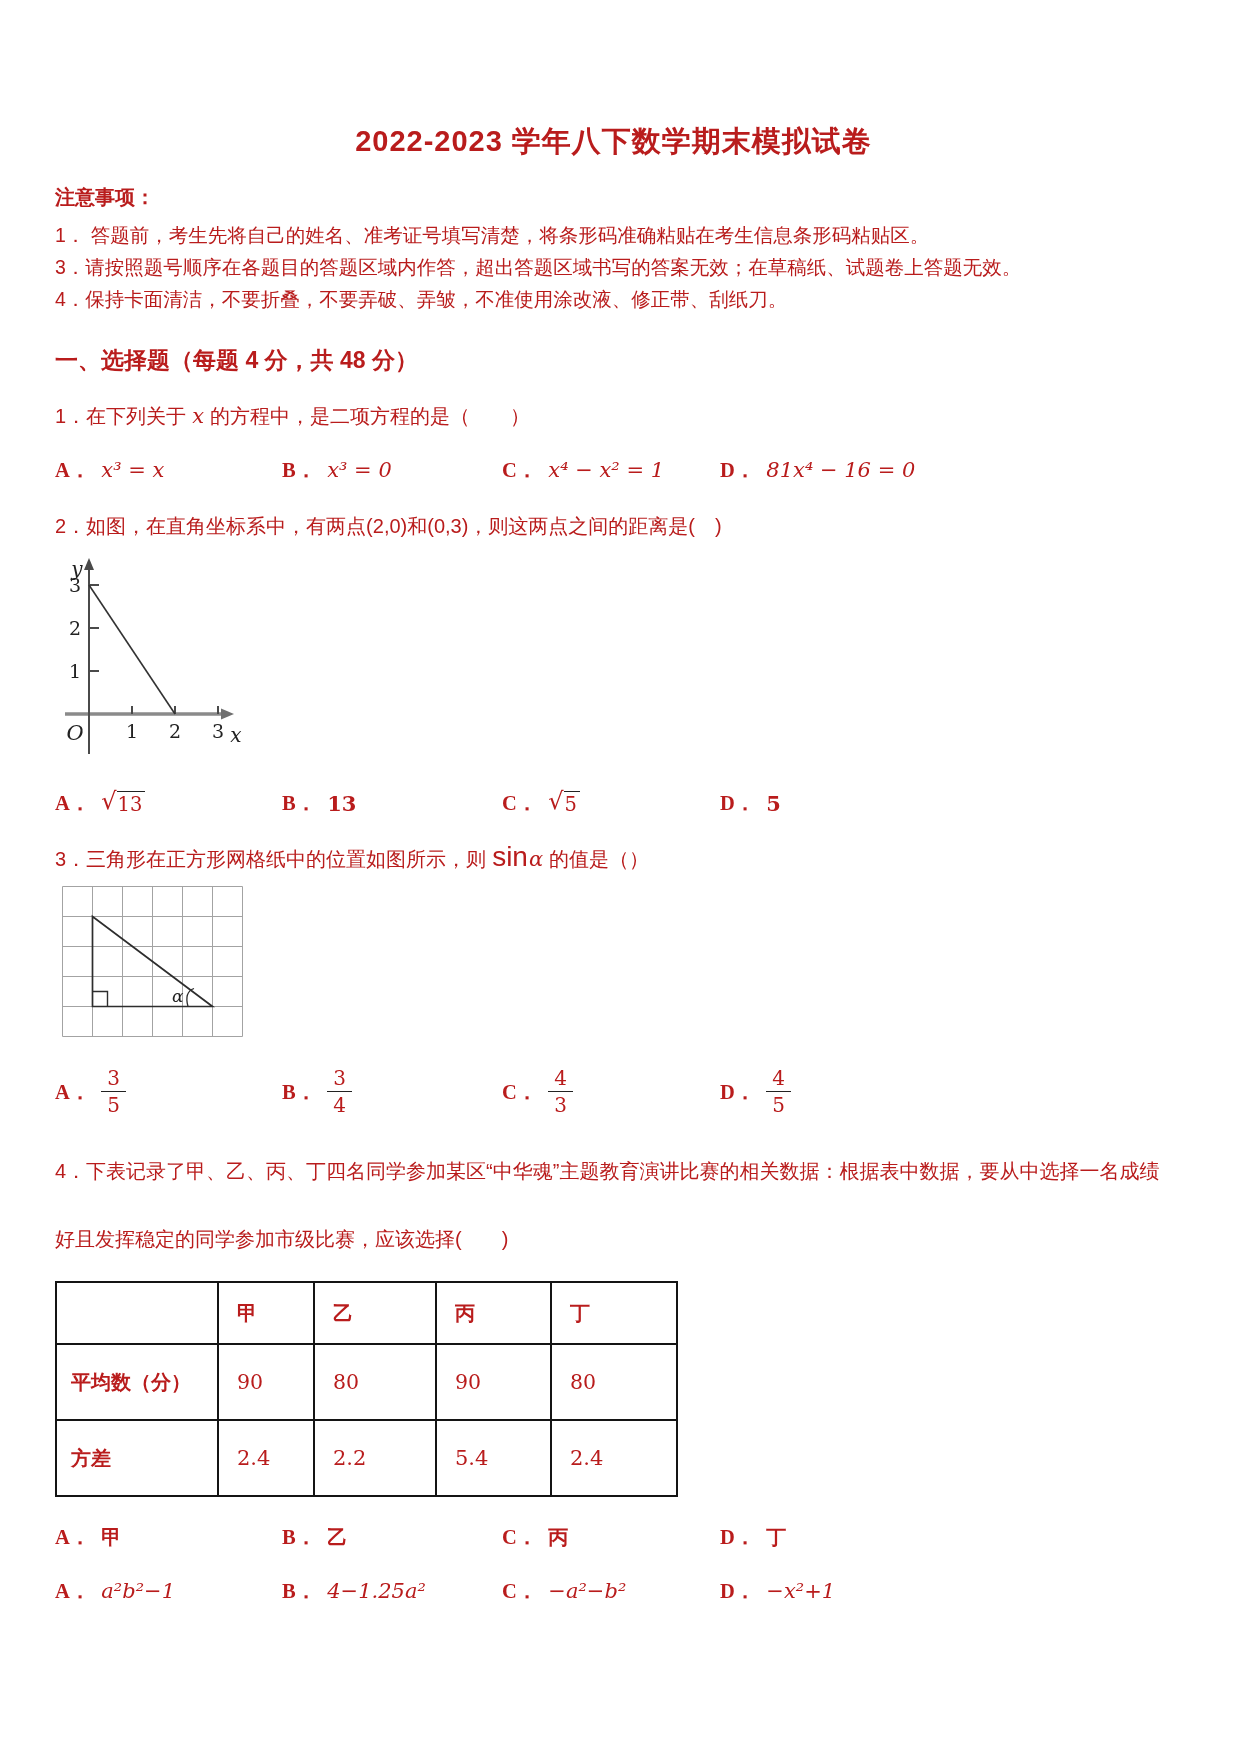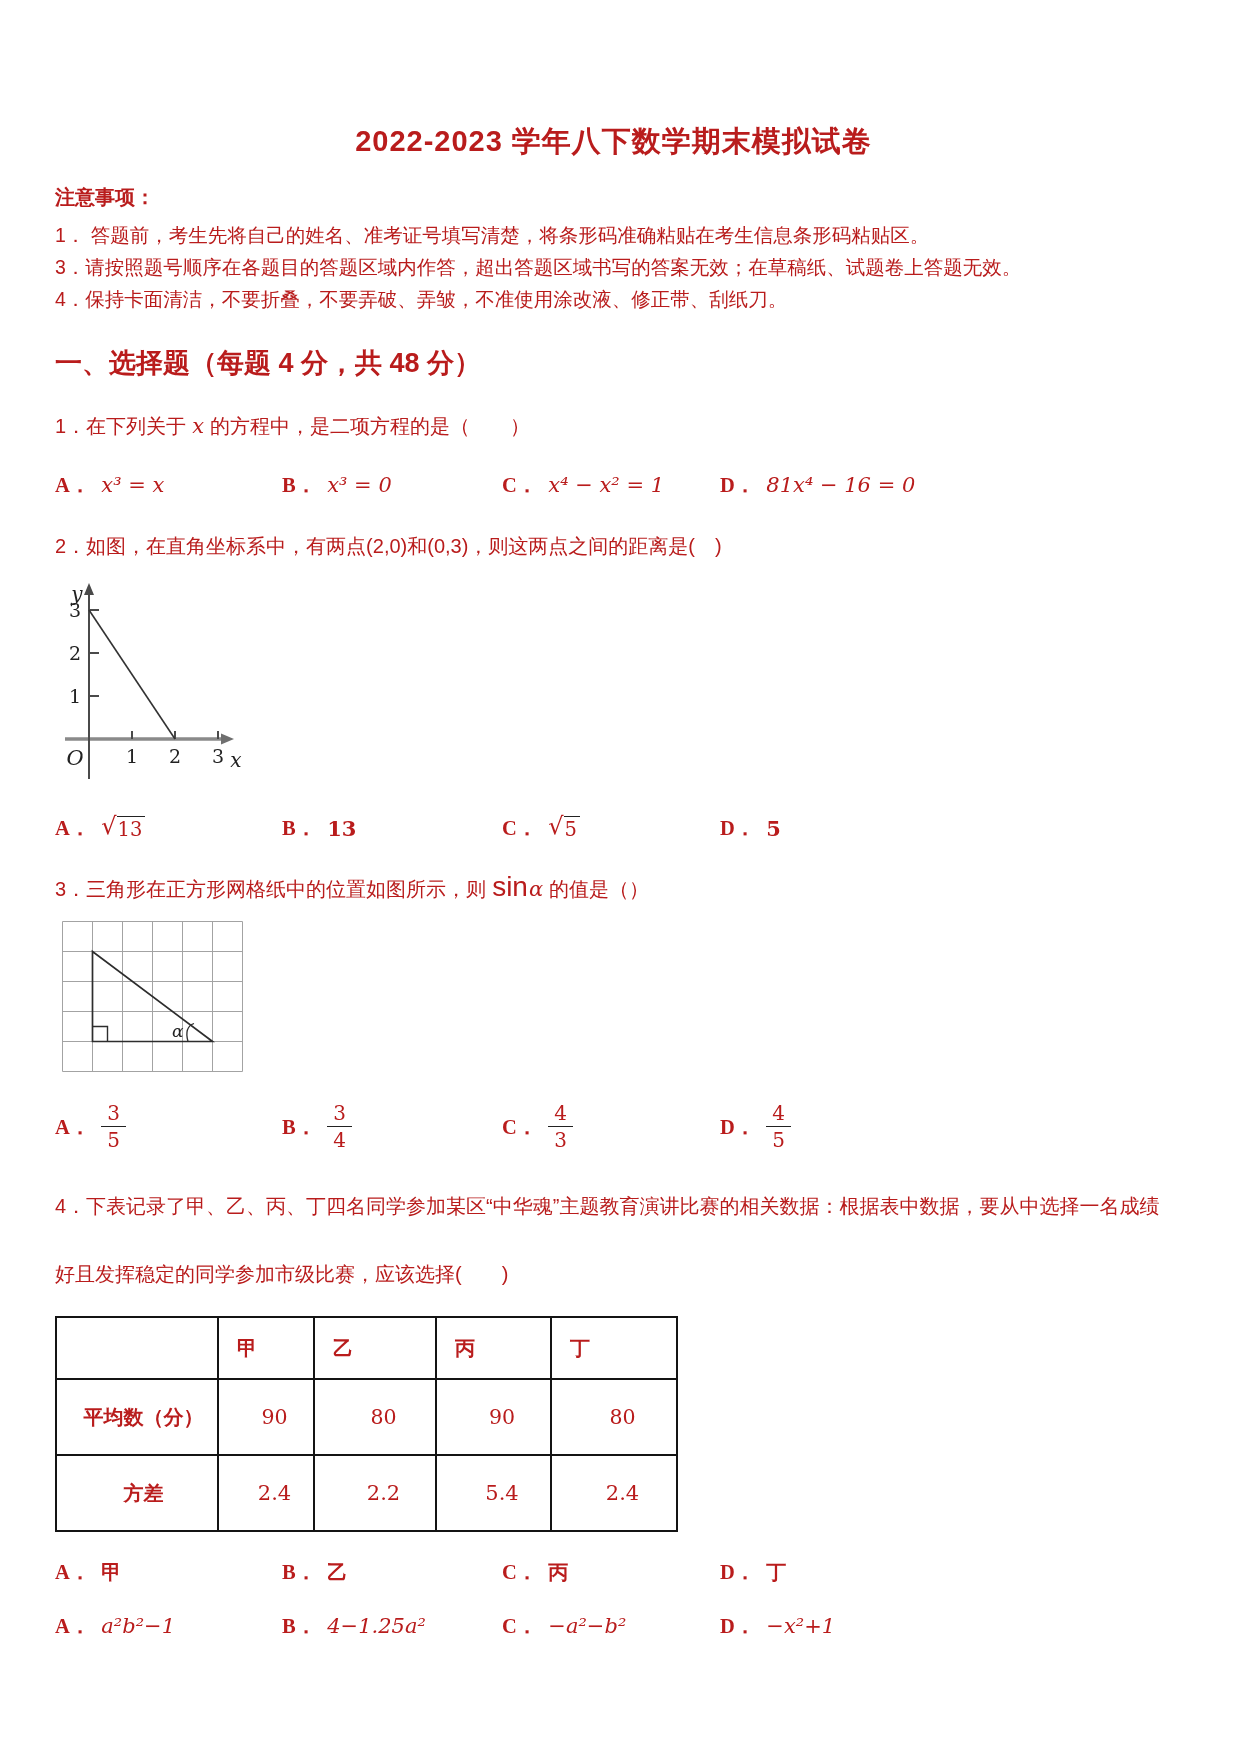--- a/index.html
+++ b/index.html
@@ -5,22 +5,22 @@
   html,body { margin:0; padding:0; background:#ffffff; }
   .page {
     position:relative; width:1240px; height:1754px; margin:0 auto;
     background:#ffffff; color:#b91c1c; box-sizing:border-box;
     padding:122px 68px 0 55px; overflow:hidden;
     font-family:"Liberation Sans", sans-serif; font-size:20px;
   }
   .title { text-align:center; font-size:29px; font-weight:bold; margin:0 0 22px 0; letter-spacing:1px; }
   .notice-h { font-size:20px; font-weight:700; margin:0 0 8px 0; }
   .notice-item { margin:0; line-height:32px; font-size:19.5px; font-weight:500; }
-  .section-h { font-size:27px; font-weight:bold; margin:30px 0 0 0; }
-  .stem { margin:26px 0 0 0; line-height:38px; font-weight:500; }
+  .section-h { font-size:23px; font-weight:bold; margin:30px 0 0 0; }
+  .stem { margin:26px 0 0 0; line-height:28px; font-weight:500; }
   .q2stem { margin-top:28px; }
   .q4stem { margin-top:20px; line-height:68px; }
   .q5stem { margin-top:24px; }
   .mvar { font-family:"DejaVu Serif", serif; font-style:italic; font-size:21px; margin:0 6px; }
   .mfn  { font-family:Liberation Sans, sans-serif; font-size:28px; margin-left:6px; }
   .mvar.tight { margin:0 0 0 1px; }
   .mpost { margin-left:6px; }
   .opts { display:grid; grid-template-columns:227px 220px 218px 1fr; align-items:center; margin:26px 0 0 0; }
   .opts.q1o { margin-top:26px; }
   .opts.q2o { margin-top:30px; }
@@ -37,21 +37,21 @@
   .sqrt-rad { border-top:1.6px solid #222; font-size:19.5px; padding:1px 3px 0 1px; }
   .frac { display:inline-flex; flex-direction:column; align-items:center; font-family:"DejaVu Serif", serif; font-size:20px; line-height:1.2; }
   .frac-num { border-bottom:1.6px solid #222; padding:0 6px 1px 6px; }
   .frac-den { padding-top:1px; }
   .fig { display:block; margin:12px 0 0 4px; }
   .fig1 { margin-top:14px; }
   .fig2 { margin-top:10px; }
   .dtable { border-collapse:collapse; margin:8px 0 0 0; }
   .dtable td { border:2px solid #141414; vertical-align:middle; }
   .dtable .hrow td { height:58px; }
-  .dtable .drow td { height:72px;text-align:center; }
+  .dtable .drow td { height:72px; }
   .dtable .c0 { width:145px; padding-left:14px; font-weight:600; }
   .dtable .ch { padding-left:18px; font-weight:600; }
   .dtable .c1 { width:75px; }  .dtable .c2 { width:101px; }
   .dtable .c3 { width:94px; }  .dtable .c4 { width:105px; }
   .dtable .avg { font-family:"DejaVu Serif", serif; font-weight:normal; font-size:20.5px; padding-left:18px; }
   .dtable .var { font-family:"DejaVu Serif", serif; font-size:21px; padding-left:18px; }
   svg text { font-family:"DejaVu Serif", serif; fill:#222; }
   svg .ital { font-style:italic; }
 </style>
 </head>

